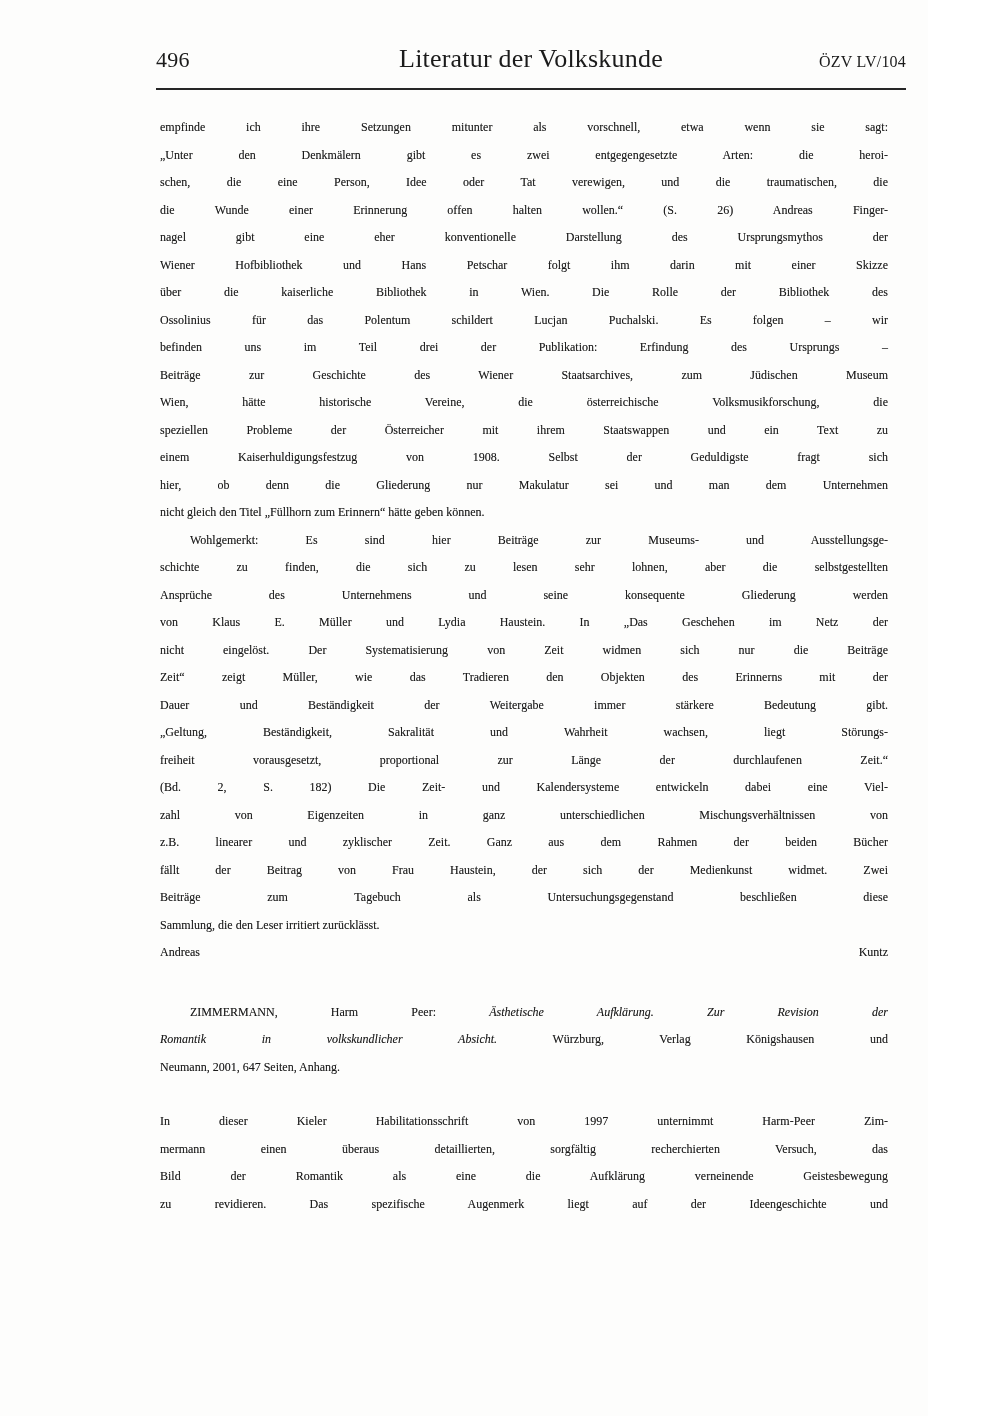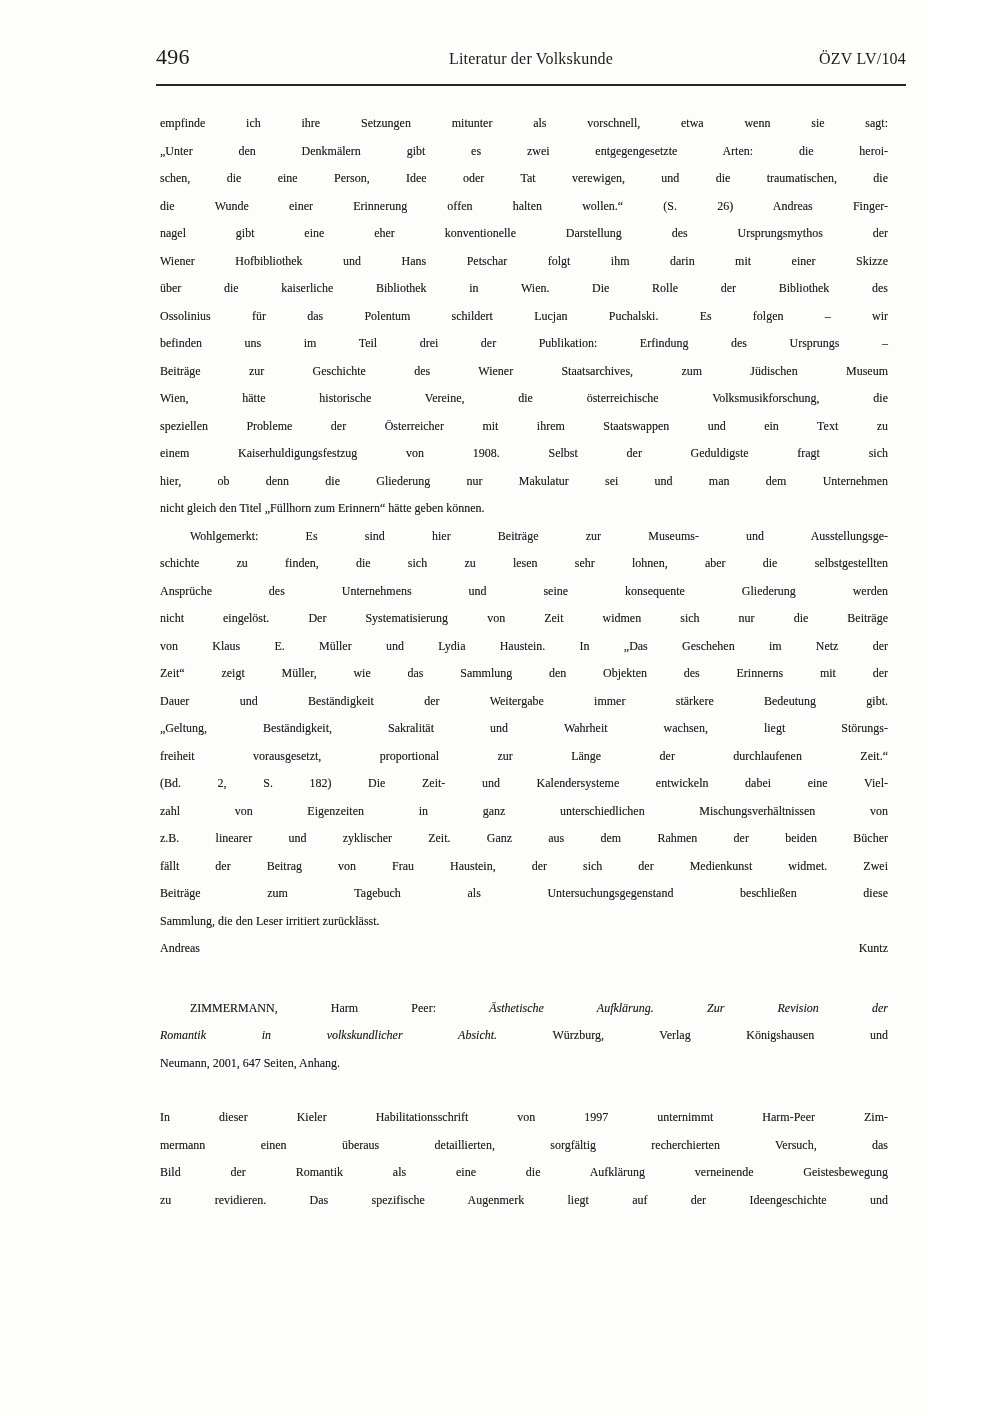--- a/index.html
+++ b/index.html
@@ -18,21 +18,21 @@
   .page-header {
     margin: 44px 0 0 156px;
     width: 750px;
     display: grid;
     grid-template-columns: 1fr auto 1fr;
     align-items: baseline;
     font-size: 20px;
     letter-spacing: 0.2px;
   }
   .page-header .pageno { justify-self: start; font-size: 22px; }
-  .page-header .running-title { justify-self: center; font-size: 16px; }
+  .page-header .running-title { justify-self: center; font-size: 26px; }
   .page-header .journal-ref { justify-self: end; font-size: 16px; }
   .header-rule {
     margin: 14px 0 0 156px;
     width: 750px;
     border: 0;
     border-top: 2.5px solid #262626;
   }
   .page-body {
     margin: 24px 0 0 160px;
     width: 728px;
@@ -82,23 +82,23 @@
           <div class="line">befinden uns im Teil drei der Publikation: Erfindung des Ursprungs –</div>
           <div class="line">Beiträge zur Geschichte des Wiener Staatsarchives, zum Jüdischen Museum</div>
           <div class="line">Wien, hätte historische Vereine, die österreichische Volksmusikforschung, die</div>
           <div class="line">speziellen Probleme der Österreicher mit ihrem Staatswappen und ein Text zu</div>
           <div class="line">einem Kaiserhuldigungsfestzug von 1908. Selbst der Geduldigste fragt sich</div>
           <div class="line">hier, ob denn die Gliederung nur Makulatur sei und man dem Unternehmen</div>
           <div class="line line-last">nicht gleich den Titel „Füllhorn zum Erinnern“ hätte geben können.</div>
           <div class="line line-indent">Wohlgemerkt: Es sind hier Beiträge zur Museums- und Ausstellungsge-</div>
           <div class="line">schichte zu finden, die sich zu lesen sehr lohnen, aber die selbstgestellten</div>
           <div class="line">Ansprüche des Unternehmens und seine konsequente Gliederung werden</div>
+          <div class="line">von Klaus E. Müller und Lydia Haustein. In „Das Geschehen im Netz der</div>
           <div class="line">nicht eingelöst. Der Systematisierung von Zeit widmen sich nur die Beiträge</div>
-          <div class="line">von Klaus E. Müller und Lydia Haustein. In „Das Geschehen im Netz der</div>
-          <div class="line">Zeit“ zeigt Müller, wie das Sammlung den Objekten des Erinnerns mit der</div>
+          <div class="line">Zeit“ zeigt Müller, wie das Tradieren den Objekten des Erinnerns mit der</div>
           <div class="line">Dauer und Beständigkeit der Weitergabe immer stärkere Bedeutung gibt.</div>
           <div class="line">„Geltung, Beständigkeit, Sakralität und Wahrheit wachsen, liegt Störungs-</div>
           <div class="line">freiheit vorausgesetzt, proportional zur Länge der durchlaufenen Zeit.“</div>
           <div class="line">(Bd. 2, S. 182) Die Zeit- und Kalendersysteme entwickeln dabei eine Viel-</div>
           <div class="line">zahl von Eigenzeiten in ganz unterschiedlichen Mischungsverhältnissen von</div>
           <div class="line">z.B. linearer und zyklischer Zeit. Ganz aus dem Rahmen der beiden Bücher</div>
           <div class="line">fällt der Beitrag von Frau Haustein, der sich der Medienkunst widmet. Zwei</div>
           <div class="line">Beiträge zum Tagebuch als Untersuchungsgegenstand beschließen diese</div>
           <div class="line line-last">Sammlung, die den Leser irritiert zurücklässt.</div>
         </div>

